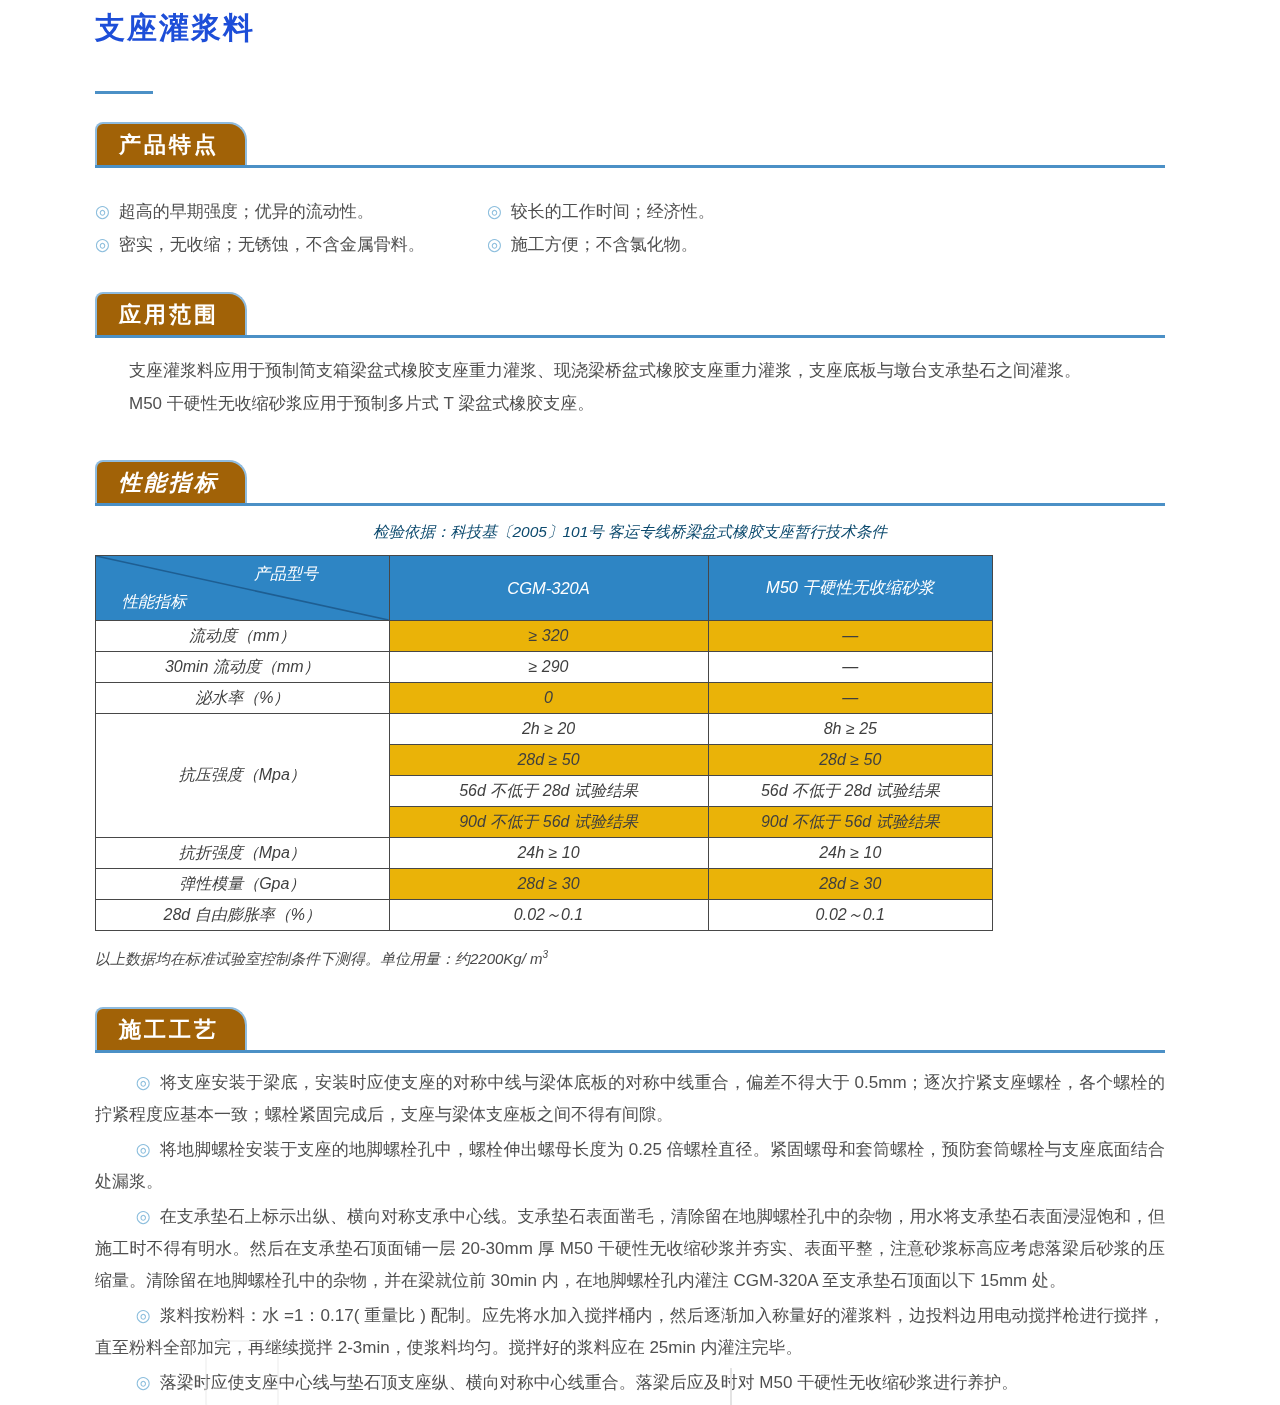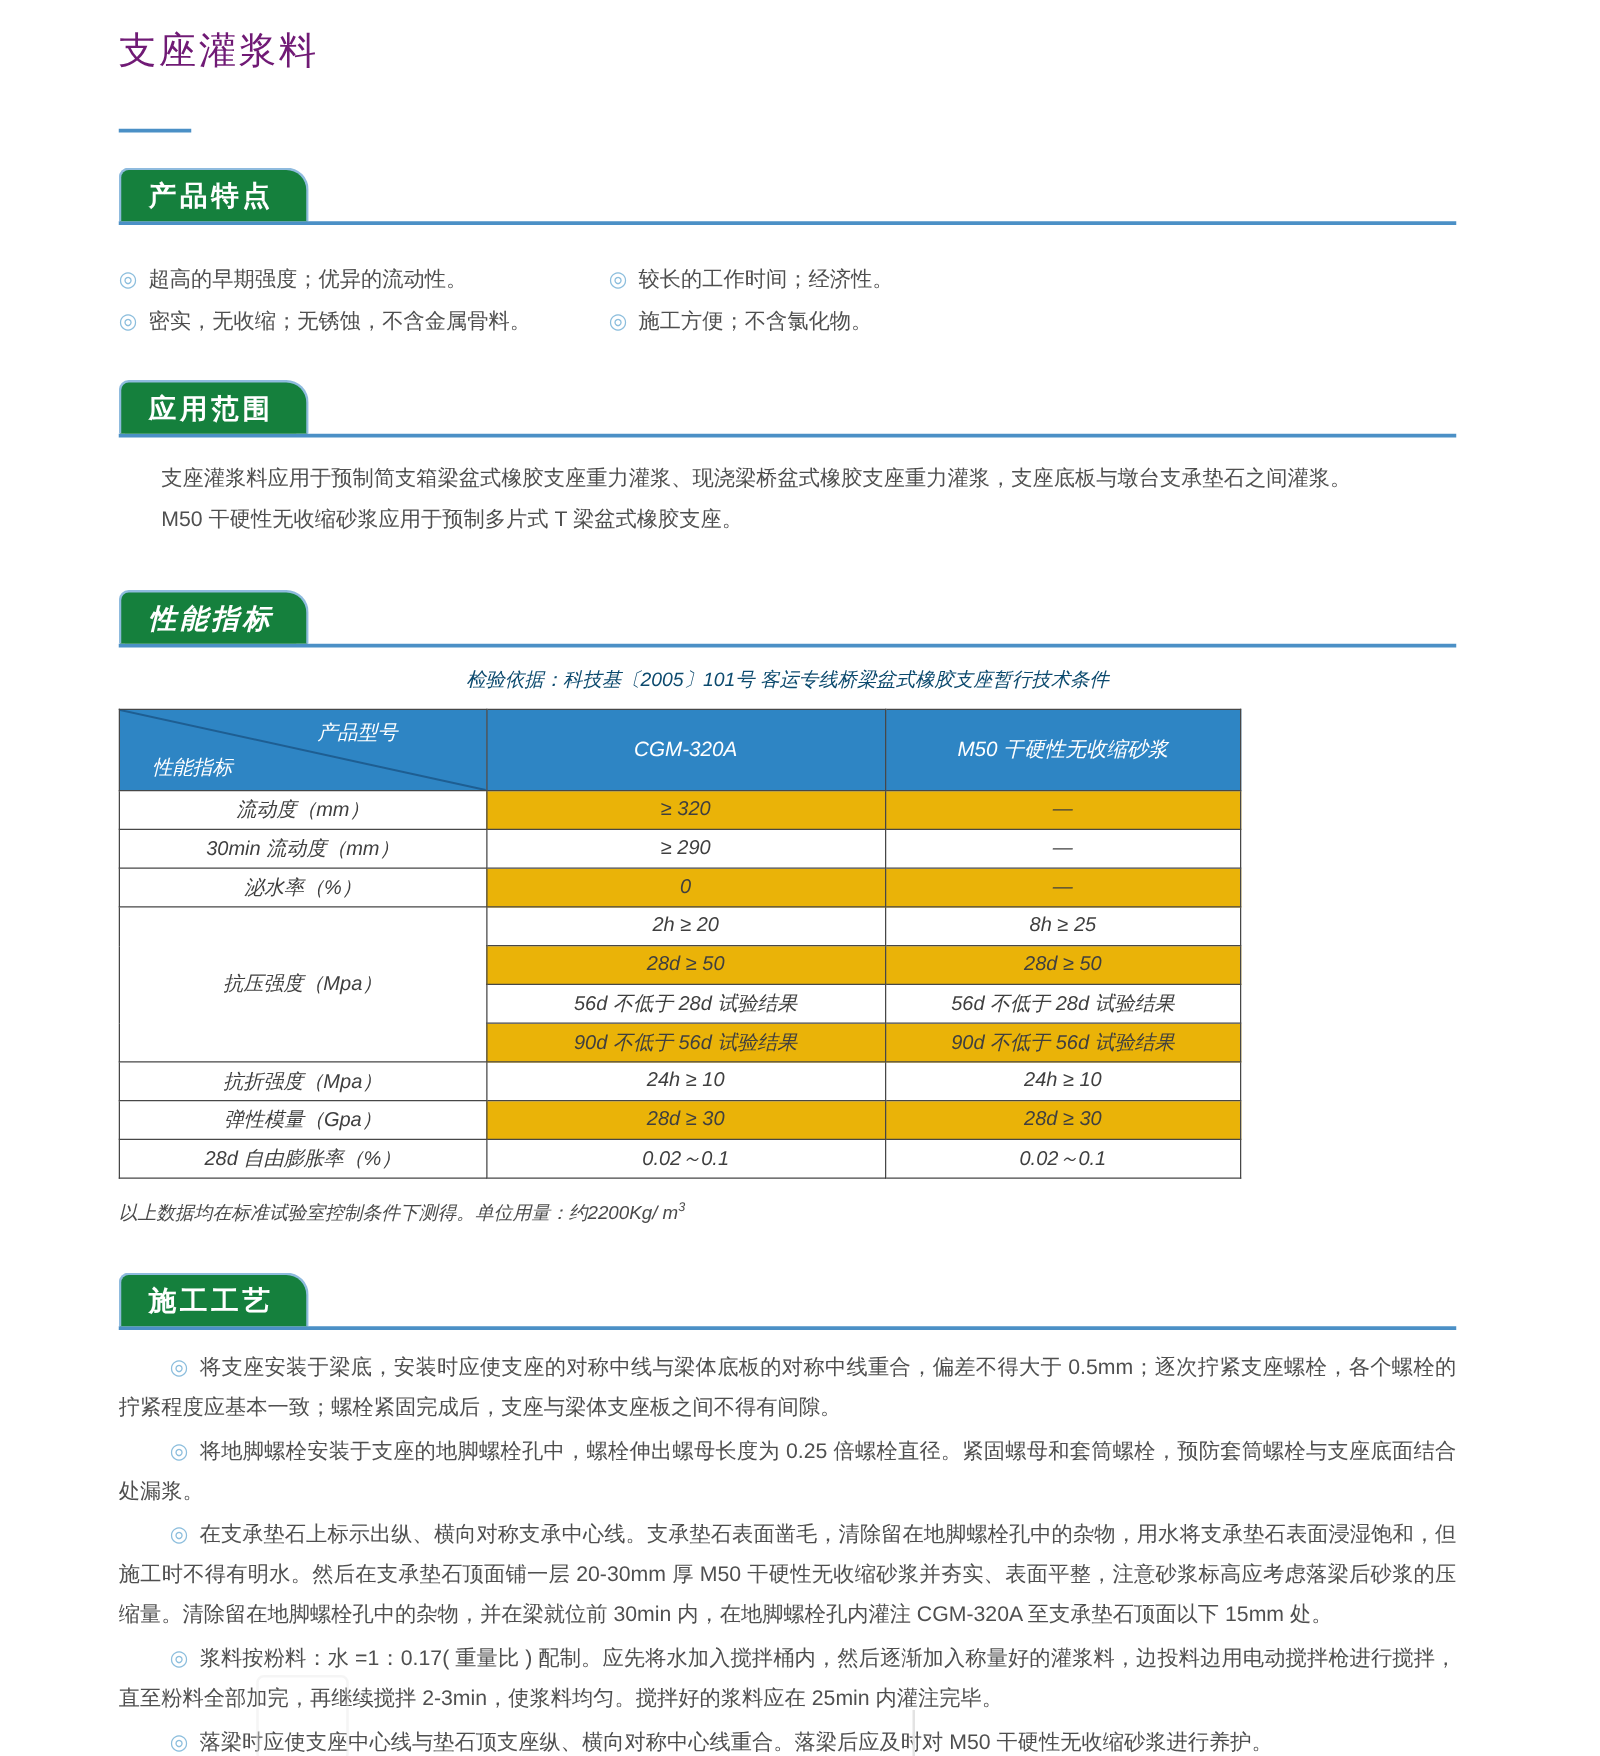--- a/index.html
+++ b/index.html
@@ -2,27 +2,27 @@
 <html><head>
 <meta charset="utf-8">
 <style>
   html,body{margin:0;padding:0;}
   body{
     width:1280px;height:1405px;background:#ffffff;position:relative;overflow:hidden;
     font-family:"Liberation Sans","DejaVu Sans",sans-serif;color:#4f4f4f;
   }
   .content{width:1070px;margin-left:95px;}
   
-  .page-title{padding-top:20px;font-size:30px;font-weight:normal;color:#701a75;letter-spacing:2px;}
+  .page-title{padding-top:8px;font-size:30px;font-weight:bold;color:#1d4ed8;letter-spacing:2px;}
   .title-underline{width:58px;height:3px;background:#4b90c6;margin-top:42px;}
   
   .section{margin-top:28px;}
   .badge-row{border-bottom:3px solid #4b90c6;line-height:0;}
   .badge{
-    display:inline-block;background:#15803d;color:#ffffff;font-weight:bold;font-size:22px;
+    display:inline-block;background:#a16207;color:#ffffff;font-weight:bold;font-size:22px;
     letter-spacing:3px;line-height:1;padding:10px 26px 9px 22px;
     border:2px solid #8fbbde;border-bottom:none;border-radius:8px 18px 0 0;
     vertical-align:bottom;
   }
   
   .features{margin-top:32px;display:grid;grid-template-columns:392px auto;row-gap:10px;font-size:17px;}
   .feature{white-space:nowrap;}
   .bullet{color:#8cbedd;font-size:17px;margin-right:9px;}
   
   .app-text{margin-top:16px;font-size:17px;line-height:33px;}

